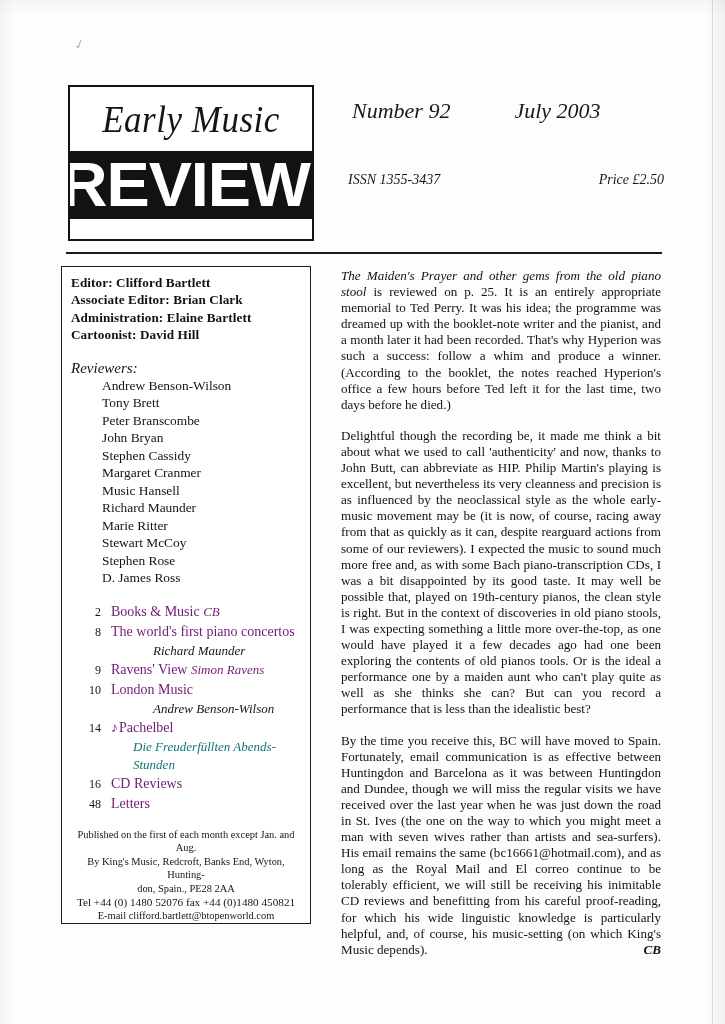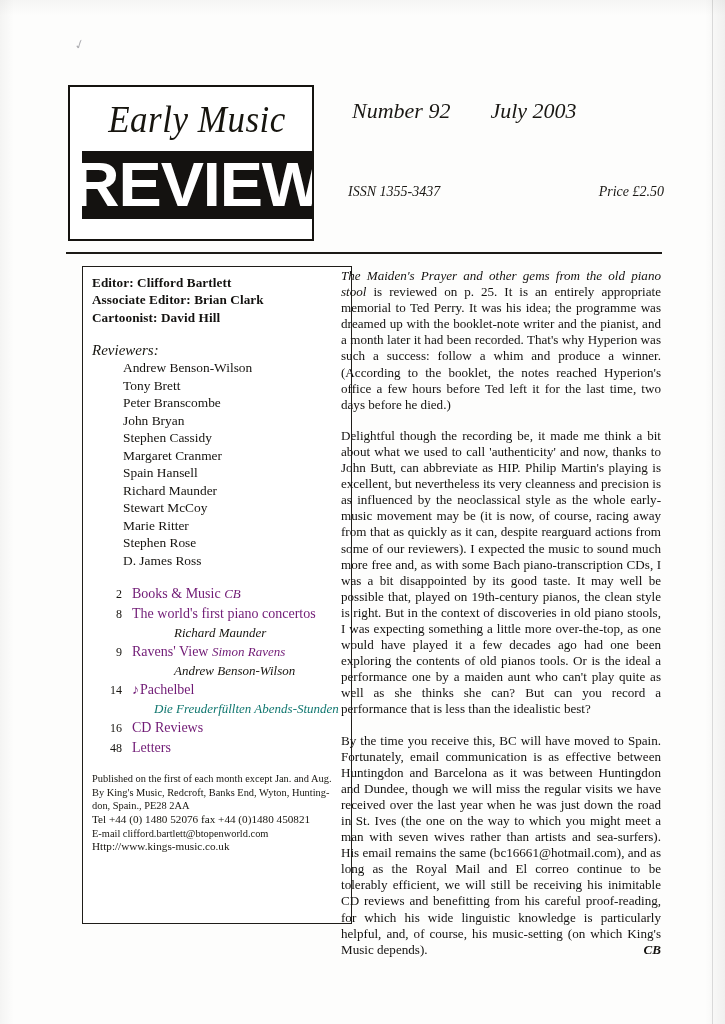--- a/index.html
+++ b/index.html
@@ -52,21 +52,20 @@
     left: 0; top: 0;
     width: 725px; height: 240px;
   }
   #logo-box {
     position: absolute;
     left: 68px; top: 85px;
     width: 246px; height: 156px;
     border: 2px solid #15130f;
     background: #ffffff;
     box-sizing: border-box;
-    padding-left: 12px;
   }
   #logo-top {
     height: 64px;
     display: flex;
     align-items: center;
     justify-content: center;
     background: #ffffff;
   }
   #logo-early-music {
     font-family: "Liberation Serif", serif;
@@ -96,50 +95,50 @@
     transform: scaleX(1.08) scaleY(1.05);
     white-space: nowrap;
   }
 
   #issue-line {
     position: absolute;
     left: 352px; top: 98px;
     width: 310px;
     display: flex;
     justify-content: flex-start;
-    gap: 40px;
+    gap: 64px;
     font-family: "Liberation Serif", serif;
     font-style: italic;
     font-size: 22px;
     color: #1a1814;
   }
   #price-line {
     position: absolute;
-    left: 348px; top: 184px;
+    left: 348px; top: 172px;
     width: 316px;
     display: flex;
     justify-content: space-between;
     font-family: "Liberation Serif", serif;
     font-style: italic;
     font-size: 14px;
     color: #1a1814;
   }
 
   #top-rule {
     position: absolute;
     left: 66px; top: 252px;
     width: 596px; height: 2px;
     background: #1c1a16;
   }
 
   
   #left-col {
     position: absolute;
-    left: 82px; top: 266px;
-    width: 270px; height: 658px;
+    left: 61px; top: 266px;
+    width: 250px; height: 658px;
     border: 1.5px solid #1f1d19;
     box-sizing: border-box;
     background: #fff;
     padding: 7px 9px 0 9px;
     overflow: hidden;
   }
   .staff-line {
     font-family: "Liberation Serif", serif;
     font-weight: 700;
     font-size: 13.2px;
@@ -206,20 +205,21 @@
     line-height: 18px;
   }
   .note-glyph {
     font-size: 14px;
     padding-right: 1px;
   }
 
   
   #pubinfo {
     margin-top: 14px;
+    text-align: center;
     font-family: "Liberation Serif", serif;
     font-size: 10.4px;
     line-height: 13.6px;
     color: #17150f;
   }
   #pubinfo .sizeup { font-size: 11.2px; }
 
   
   #right-col {
     position: absolute;
@@ -276,51 +276,56 @@
       <span>Price £2.50</span>
     </div>
 
     <div id="top-rule"></div>
   </div>
 
   <div id="left-col">
 
     <div class="staff-line">Editor: Clifford Bartlett</div>
     <div class="staff-line">Associate Editor: Brian Clark</div>
+    <div class="staff-line">Administration: Elaine Bartlett</div>
     <div class="staff-line">Cartoonist: David Hill</div>
 
     <div id="reviewers-label">Reviewers:</div>
     <div id="reviewers-list">
         <div class="reviewer-name">Andrew Benson-Wilson</div>
         <div class="reviewer-name">Tony Brett</div>
         <div class="reviewer-name">Peter Branscombe</div>
         <div class="reviewer-name">John Bryan</div>
         <div class="reviewer-name">Stephen Cassidy</div>
         <div class="reviewer-name">Margaret Cranmer</div>
-        <div class="reviewer-name">Spain Hansell</div>
+        <div class="reviewer-name">Music Hansell</div>
         <div class="reviewer-name">Richard Maunder</div>
+        <div class="reviewer-name">Marie Ritter</div>
         <div class="reviewer-name">Stewart McCoy</div>
-        <div class="reviewer-name">Marie Ritter</div>
         <div class="reviewer-name">Stephen Rose</div>
         <div class="reviewer-name">D. James Ross</div>
       </div>
 
     <div id="contents">
         <div class="toc-row">
           <span class="toc-page">2</span>
           <span class="toc-title"><span>Books &amp; Music</span> <span class="by">CB</span></span>
         </div>
         <div class="toc-row">
           <span class="toc-page">8</span>
           <span class="toc-title"><span>The world's first piano concertos</span></span>
         </div>
         <div class="toc-author">Richard Maunder</div>
         <div class="toc-row">
           <span class="toc-page">9</span>
           <span class="toc-title"><span>Ravens' View</span> <span class="by">Simon Ravens</span></span>
+        </div>
+        <div class="toc-row">
+          <span class="toc-page">10</span>
+          <span class="toc-title"><span>London Music</span></span>
         </div>
         <div class="toc-author">Andrew Benson-Wilson</div>
         <div class="toc-row">
           <span class="toc-page">14</span>
           <span class="toc-title"><span class="note-glyph">♪</span><span>Pachelbel</span></span>
         </div>
         <div class="toc-sub">Die Freuderfüllten Abends-Stunden</div>
         <div class="toc-row">
           <span class="toc-page">16</span>
           <span class="toc-title"><span>CD Reviews</span></span>

